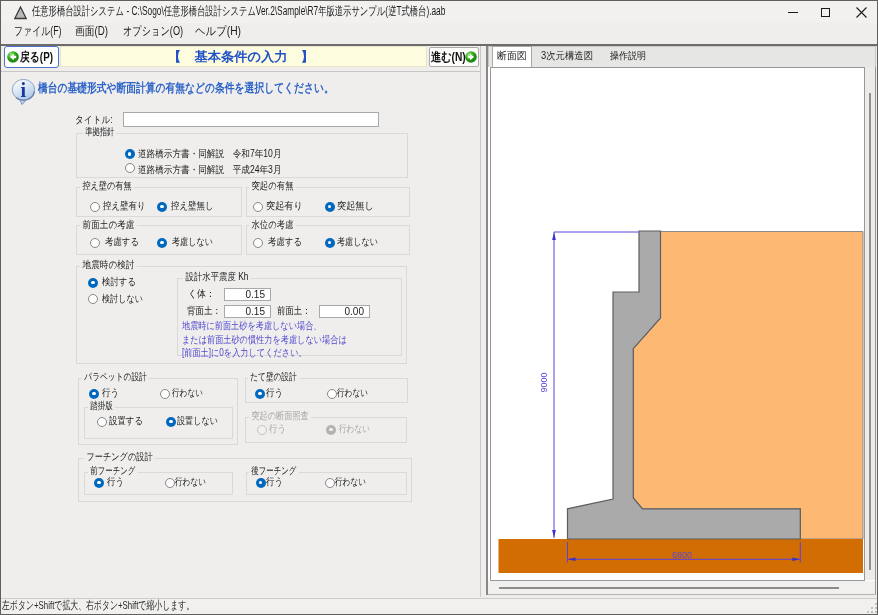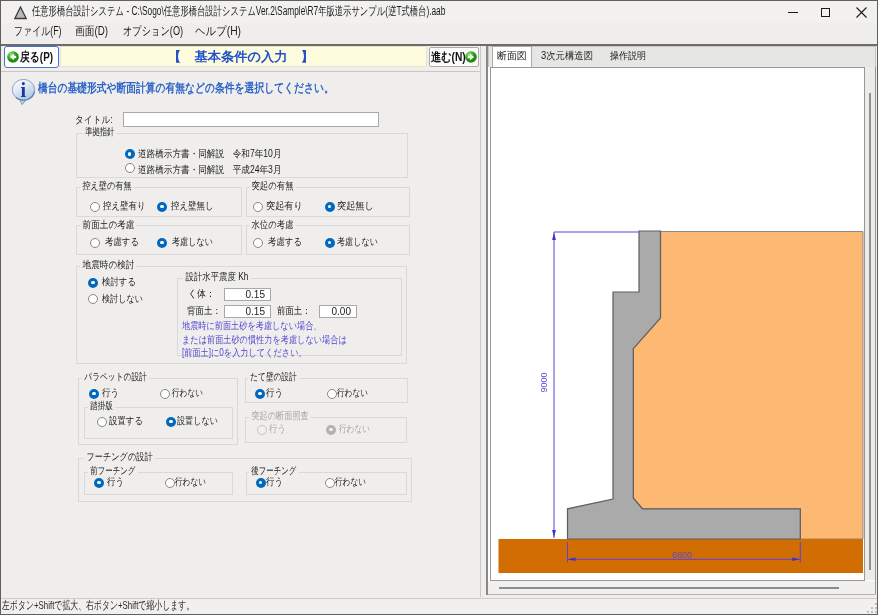--- a/index.html
+++ b/index.html
@@ -72,21 +72,21 @@
 <div class="gb" style="left:176px;top:276.5px;width:225px;height:78px"></div>
 <div class="gb" style="left:76.5px;top:377px;width:160px;height:66.5px"></div>
 <div class="gb" style="left:82.5px;top:405.5px;width:149.5px;height:32.5px"></div>
 <div class="gb" style="left:243.5px;top:377px;width:163px;height:24.5px"></div>
 <div class="gb" style="left:243.5px;top:416px;width:162.5px;height:26px"></div>
 <div class="gb" style="left:76.5px;top:456.5px;width:334px;height:44px"></div>
 <div class="gb" style="left:82.5px;top:470.5px;width:149.5px;height:23px"></div>
 <div class="gb" style="left:244.5px;top:470.5px;width:161px;height:23px"></div>
 <div class="inp" style="left:223px;top:286.5px;width:47px;height:13px;padding-right:5px">0.15</div>
 <div class="inp" style="left:223px;top:303.5px;width:47px;height:13px;padding-right:5px">0.15</div>
-<div class="inp" style="left:318px;top:303.5px;width:38px;height:13px;padding-right:5px">0.00</div>
+<div class="inp" style="left:318px;top:303.5px;width:51px;height:13px;padding-right:5px">0.00</div>
 
 <span class="rad on" style="left:123.5px;top:148px"></span>
 <span class="rad off" style="left:123.5px;top:162px"></span>
 <span class="rad off" style="left:89px;top:200.5px"></span>
 <span class="rad on" style="left:156px;top:200.5px"></span>
 <span class="rad off" style="left:252px;top:200.5px"></span>
 <span class="rad on" style="left:323.5px;top:200.5px"></span>
 <span class="rad off" style="left:89px;top:236.5px"></span>
 <span class="rad on" style="left:156px;top:236.5px"></span>
 <span class="rad off" style="left:252px;top:236.5px"></span>

